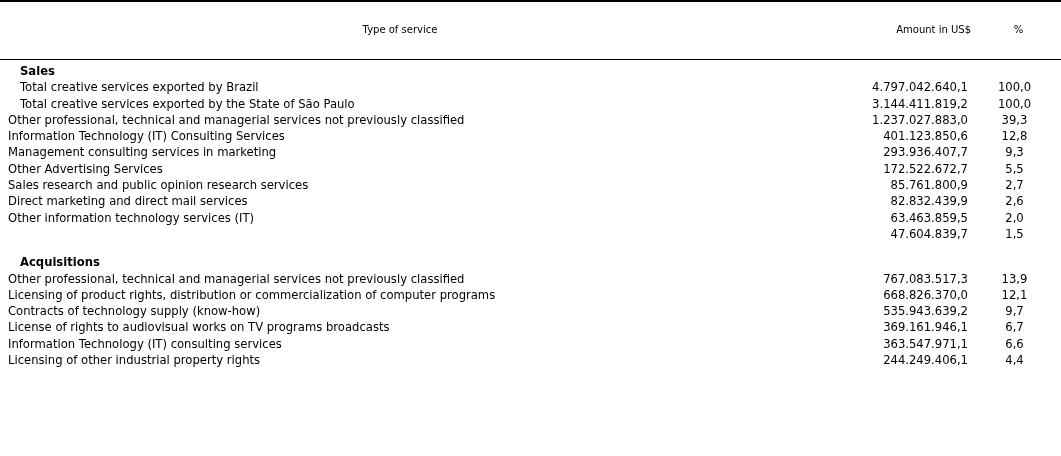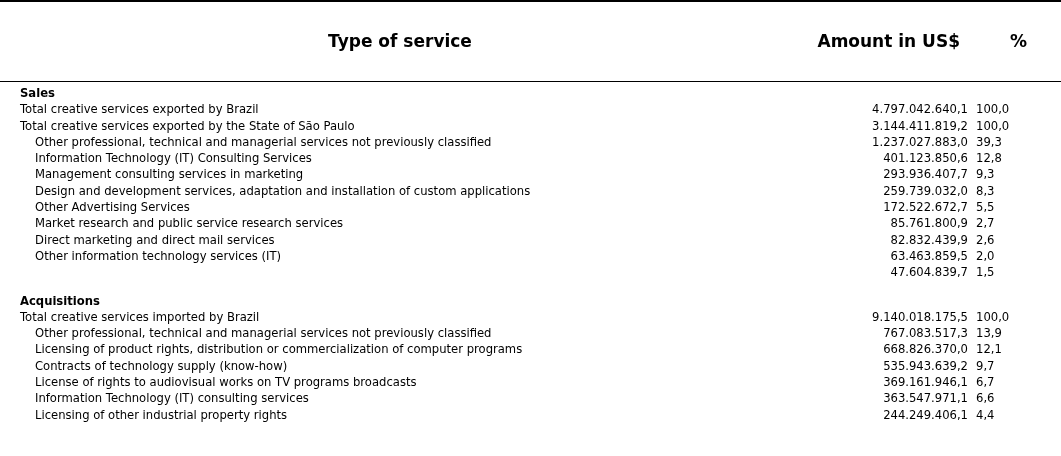--- a/index.html
+++ b/index.html
@@ -25,45 +25,45 @@
     table-layout: fixed;
     font-size: 11.6px;
     line-height: 16.3px;
   }
   col.c-label  { width: 800px; }
   col.c-amount { width: 176px; }
   col.c-pct    { width: 85px; }
 
   
   thead tr.head-row td {
-    padding: 16px;
+    padding: 5px;
     height: 47px;
     vertical-align: middle;
     border-top: 2.2px solid #000;
     border-bottom: 1.6px solid #000;
-    font-weight: bold;
-    font-size: 17px;
+    font-weight: normal;
+    font-size: 10px;
   }
   td.h-label  { text-align: center; padding-right: 343px; }
   td.h-amount { text-align: right;  padding-right: 8px; }
   td.h-pct    { text-align: center; padding-right: 33px; }
 
   
   tbody td {
     padding: 0;
     height: 16.3px;
     vertical-align: baseline;
     white-space: nowrap;
     overflow: hidden;
   }
   td.label  { text-align: left; padding-left: 20px; }
   td.amount { text-align: right; padding-right: 8px; font-variant-numeric: tabular-nums; }
-  td.pct    { text-align: left; padding-right: 8px; font-variant-numeric: tabular-nums; }
+  td.pct    { text-align: center; padding-right: 8px; font-variant-numeric: tabular-nums; }
 
-  tr.r-detail td.label { padding-left: 35px; }
+  tr.r-detail td.label { padding-left: 8px; }
   tr.r-bold td { font-weight: normal; }
   tr.r-section td { font-weight: bold; }
   tr.r-spacer td { height: 12px; }
   tbody tr:first-child td { padding-top: 3px; }
 </style>
 </head>
 <body>
 
 <div id="page">
   <table class="svc-table">
@@ -104,31 +104,26 @@
           <td class="label">Information Technology (IT) Consulting Services</td>
           <td class="amount">401.123.850,6</td>
           <td class="pct">12,8</td>
         </tr>
         <tr class="r-detail">
           <td class="label">Management consulting services in marketing</td>
           <td class="amount">293.936.407,7</td>
           <td class="pct">9,3</td>
         </tr>
         <tr class="r-detail">
-          <td class="label">Design and development services, adaptation and installation of custom applications</td>
-          <td class="amount">259.739.032,0</td>
-          <td class="pct">8,3</td>
-        </tr>
-        <tr class="r-detail">
           <td class="label">Other Advertising Services</td>
           <td class="amount">172.522.672,7</td>
           <td class="pct">5,5</td>
         </tr>
         <tr class="r-detail">
-          <td class="label">Market research and public service research services</td>
+          <td class="label">Sales research and public opinion research services</td>
           <td class="amount">85.761.800,9</td>
           <td class="pct">2,7</td>
         </tr>
         <tr class="r-detail">
           <td class="label">Direct marketing and direct mail services</td>
           <td class="amount">82.832.439,9</td>
           <td class="pct">2,6</td>
         </tr>
         <tr class="r-detail">
           <td class="label">Other information technology services (IT)</td>
@@ -142,25 +137,20 @@
         </tr>
         <tr class="r-spacer">
           <td class="label"></td>
           <td class="amount"></td>
           <td class="pct"></td>
         </tr>
         <tr class="r-section">
           <td class="label">Acquisitions</td>
           <td class="amount"></td>
           <td class="pct"></td>
-        </tr>
-        <tr class="r-bold">
-          <td class="label">Total creative services imported by Brazil</td>
-          <td class="amount">9.140.018.175,5</td>
-          <td class="pct">100,0</td>
         </tr>
         <tr class="r-detail">
           <td class="label">Other professional, technical and managerial services not previously classified</td>
           <td class="amount">767.083.517,3</td>
           <td class="pct">13,9</td>
         </tr>
         <tr class="r-detail">
           <td class="label">Licensing of product rights, distribution or commercialization of computer programs</td>
           <td class="amount">668.826.370,0</td>
           <td class="pct">12,1</td>

